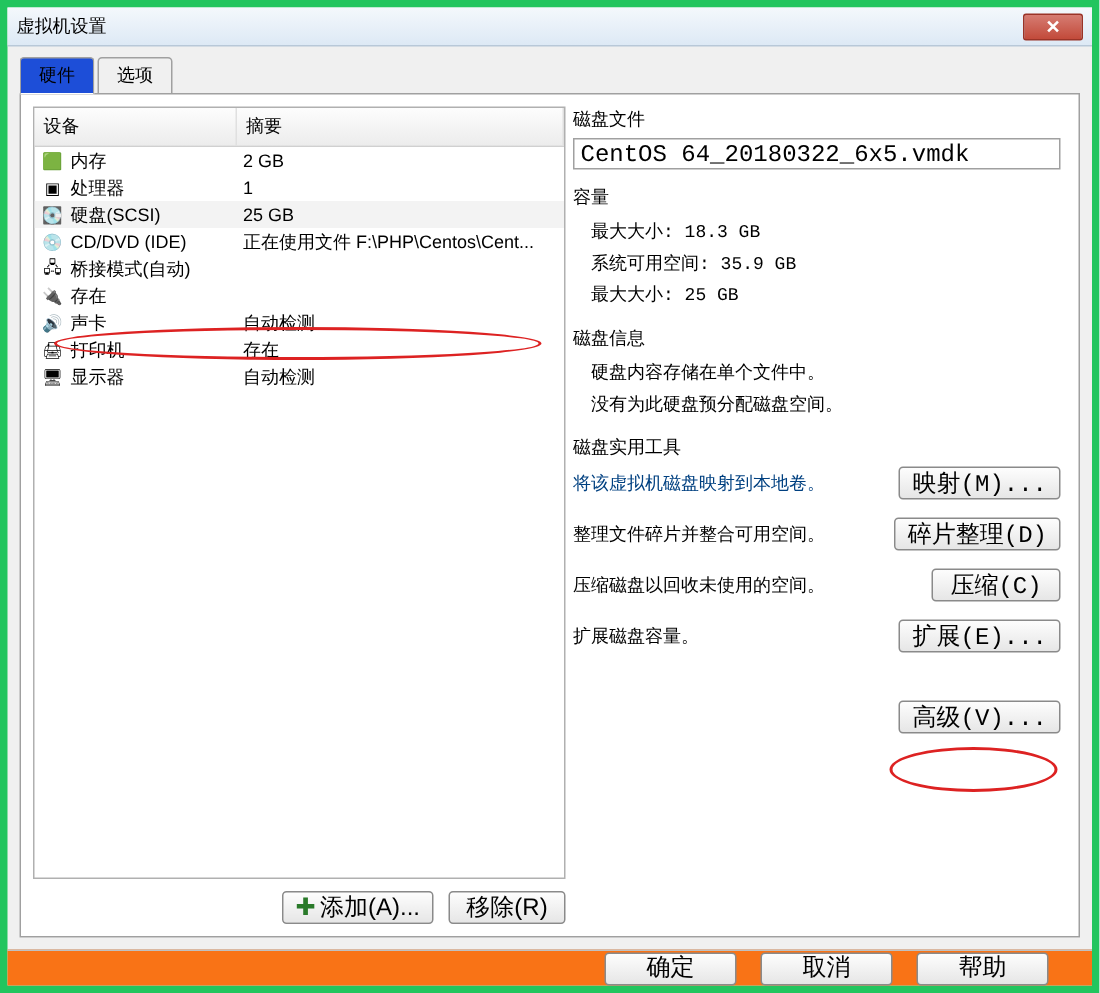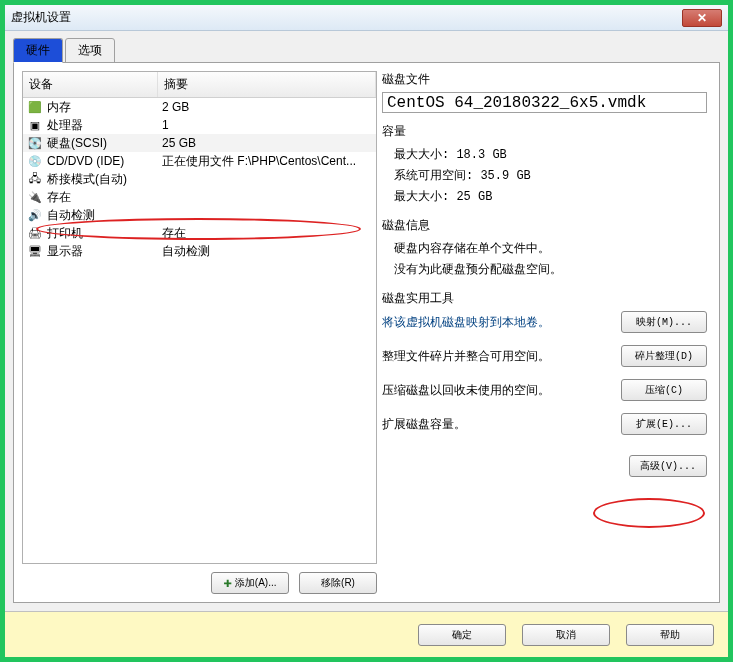--- a/index.html
+++ b/index.html
@@ -105,21 +105,21 @@
     margin-top: 8px;
   }
   .btn {
     min-width: 78px;
     height: 22px;
     background: linear-gradient(#fdfdfd, #e6e6e6);
     border: 1px solid #8a8a8a;
     border-radius: 3px;
     display: inline-flex; align-items: center; justify-content: center;
     padding: 0 8px;
-    font-family: inherit; font-size: 10px;
+    font-family: inherit; font-size: 16px;
     cursor: default;
   }
   .btn .small-icon { margin-right: 3px; color:#2a7a2a; }
   .right {
     flex: 1;
     display: flex; flex-direction: column;
     gap: 10px;
     padding-right: 4px;
     font-family: Liberation Mono, monospace;
   }
@@ -133,28 +133,28 @@
     padding: 0 4px;
     font-family: inherit; font-size: 16px;
   }
   .cap-row { padding: 2px 0 2px 12px; }
   .util-list { display: flex; flex-direction: column; gap: 12px; }
   .util-row {
     display: flex; align-items: center; gap: 10px;
   }
   .util-row .desc { flex: 1; }
   .util-row .btn { min-width: 86px; }
-  .adv-row { display:flex; justify-content:flex-end; margin-top:20px;}
+  .adv-row { display:flex; justify-content:flex-end; margin-top:32px;}
   .footer {
-    height: 46px;
+    height: 24px;
     display: flex; justify-content: flex-end; align-items: center;
     gap: 16px;
-    padding: 0 14px;
+    padding: 0 29px;
     border-top: 1px solid #c0c0c0;
-    background: #fef9c3;
+    background: #f97316;
   }
   
   .ellipse {
     position: absolute;
     border: 2px solid #d22;
     border-radius: 50%;
     pointer-events: none;
   }
   .ellipse.row { left: 22px; top: 155px; width: 325px; height: 22px; }
   .ellipse.btn-e { right: 14px; top: 435px; width: 112px; height: 30px; }
@@ -210,20 +210,21 @@
               <div class="dt-row">
                 <span class="icon">🖧</span>
                 <span class="sum">桥接模式(自动)</span>
               </div>
               <div class="dt-row">
                 <span class="icon">🔌</span>
                 <span class="sum">存在</span>
               </div>
               <div class="dt-row">
                 <span class="icon">🔊</span>
+                <span class="dev">声卡</span>
                 <span class="sum">自动检测</span>
               </div>
               <div class="dt-row">
                 <span class="icon">🖨</span>
                 <span class="dev">打印机</span>
                 <span class="sum">存在</span>
               </div>
               <div class="dt-row">
                 <span class="icon">🖥</span>
                 <span class="dev">显示器</span>

